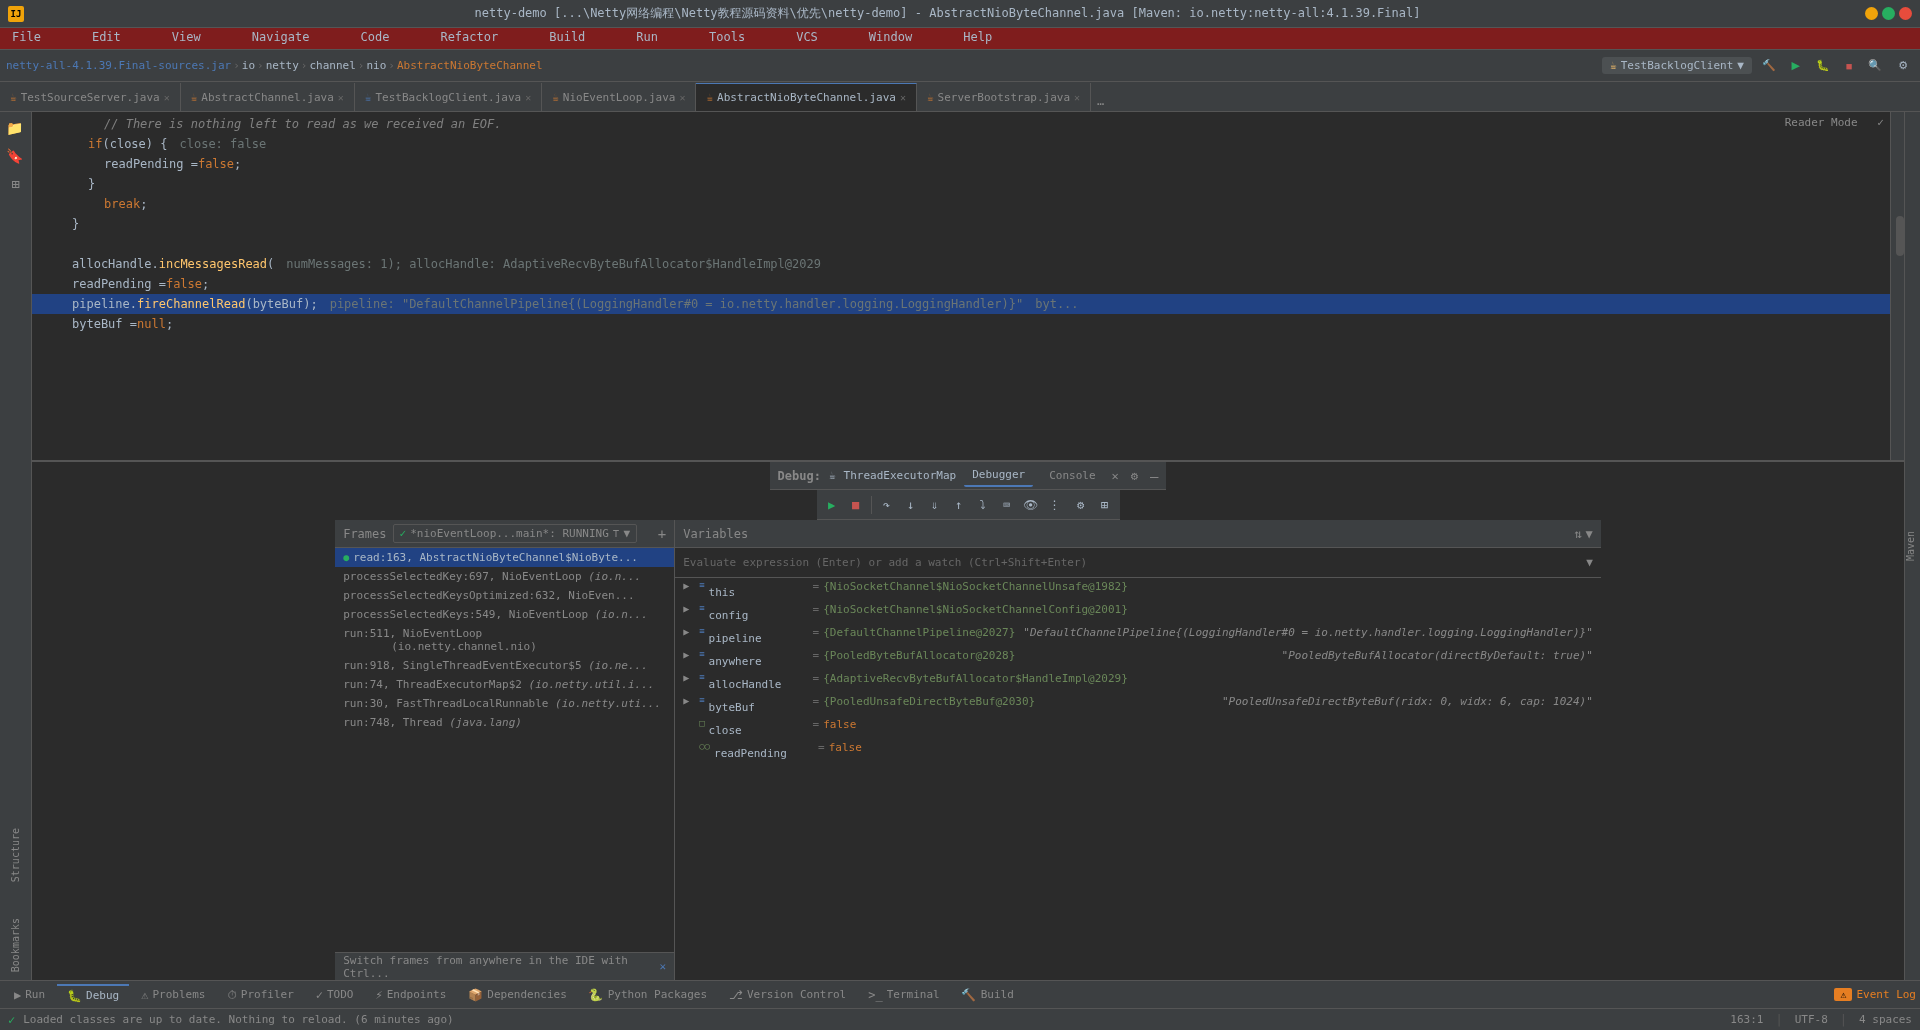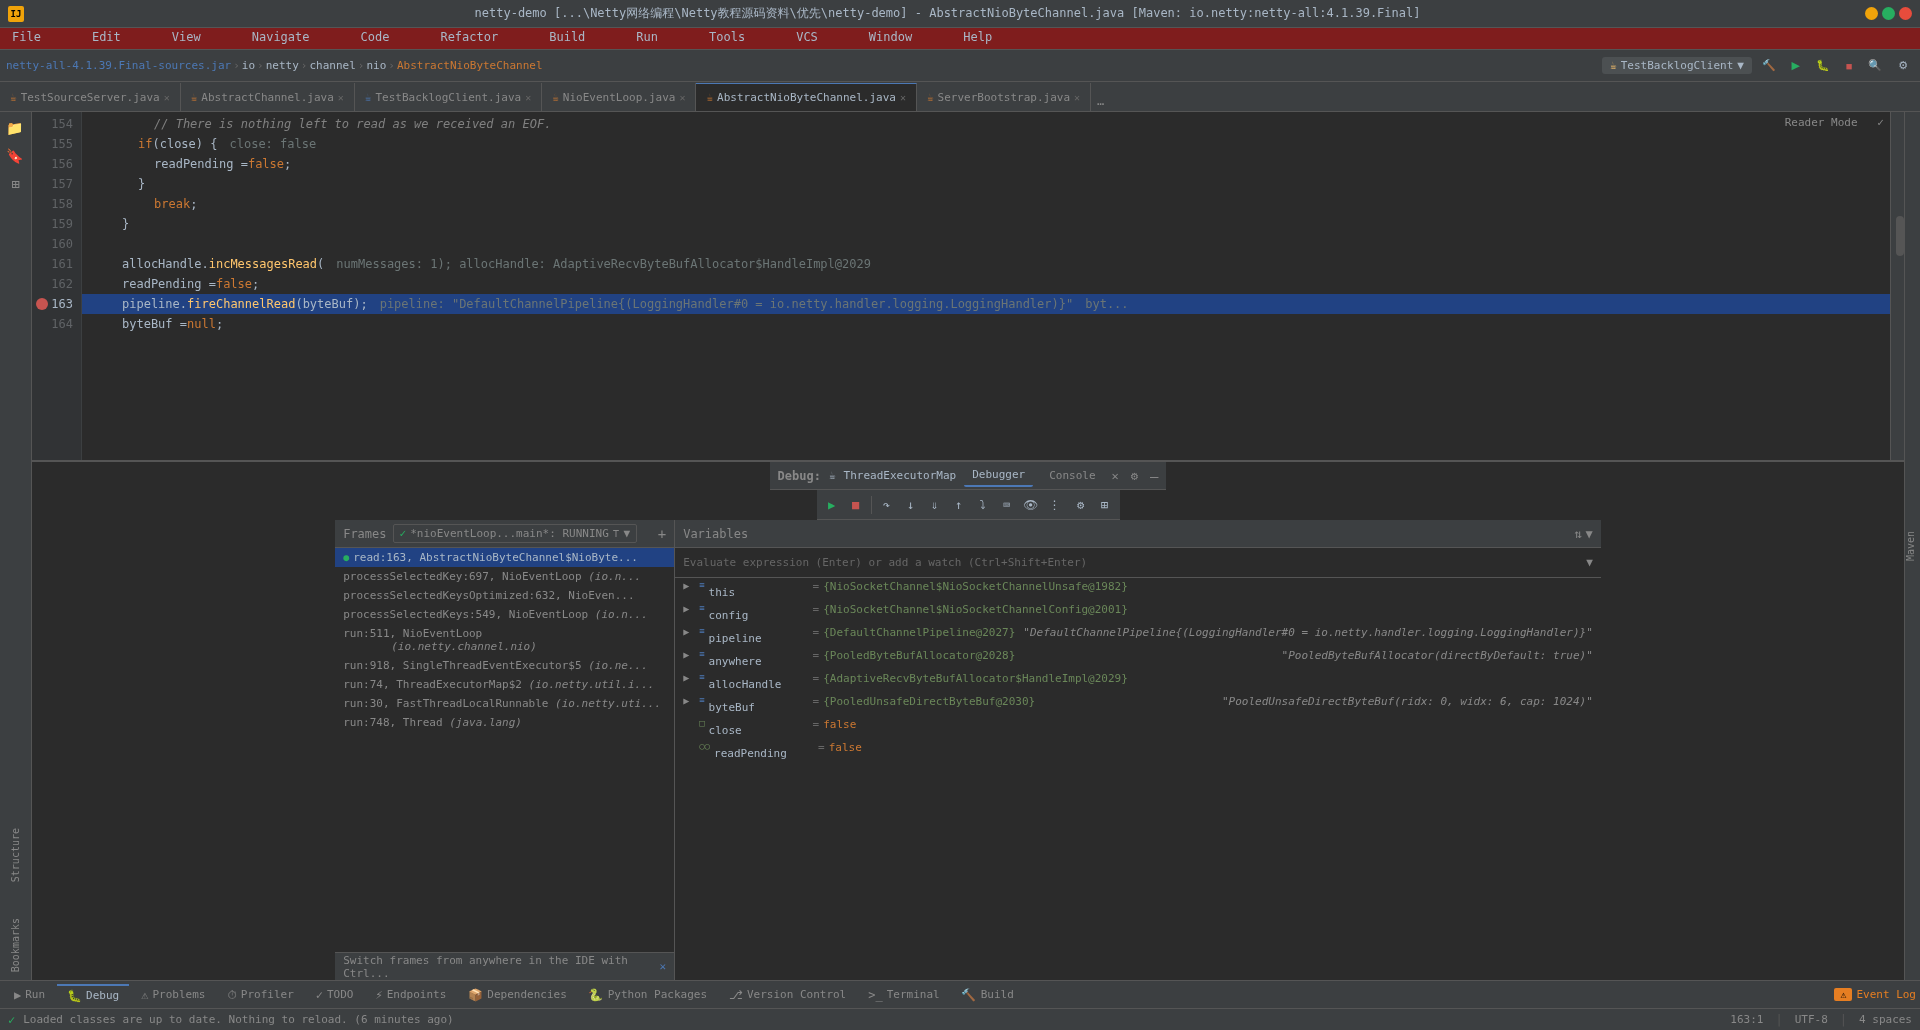--- a/index.html
+++ b/index.html
@@ -541,36 +541,20 @@
     <div class="sidebar-icon">⊞</div>
     <div style="flex:1;"></div>
     <div style="writing-mode:vertical-lr; transform:rotate(180deg); font-size:10px; color:#888; padding:4px 2px; cursor:pointer;">Structure</div>
     <div style="height:20px;"></div>
     <div style="writing-mode:vertical-lr; transform:rotate(180deg); font-size:10px; color:#888; padding:4px 2px; cursor:pointer;">Bookmarks</div>
   </div>
 
   <div id="editor-area">
 
     <div id="code-editor">
-      <div class="gutter">
-        <div class="line-num">154</div>
-        <div class="line-num">155</div>
-        <div class="line-num">156</div>
-        <div class="line-num">157</div>
-        <div class="line-num">158</div>
-        <div class="line-num">159</div>
-        <div class="line-num">160</div>
-        <div class="line-num">161</div>
-        <div class="line-num">162</div>
-        <div class="line-num active" style="position:relative;">
-          <div class="breakpoint"></div>
-          163
-        </div>
-        <div class="line-num">164</div>
-      </div>
       <div class="code-lines">
 
         <div class="code-line">
           <span style="margin-left:64px;"></span>
           <span class="comment">// There is nothing left to read as we received an EOF.</span>
         </div>
 
         <div class="code-line">
           <span style="margin-left:48px;"></span>
           <span class="kw">if</span>
@@ -693,21 +677,21 @@
             <div class="frame-item">
               <span style="font-size:11px; color:#888;">processSelectedKey:697, NioEventLoop <span style="font-style:italic;">(io.n...</span></span>
             </div>
             <div class="frame-item">
               <span style="font-size:11px; color:#888;">processSelectedKeysOptimized:632, NioEven...</span>
             </div>
             <div class="frame-item">
               <span style="font-size:11px; color:#888;">processSelectedKeys:549, NioEventLoop <span style="font-style:italic;">(io.n...</span></span>
             </div>
             <div class="frame-item">
-              <span style="font-size:11px; color:#888;">run:511, NioEventLoop <span style="font-style:italic;margin-left:48px;">(io.netty.channel.nio)</span></span>
+              <span style="font-size:11px; color:#888;">run:511, NioEventLoop <span style="margin-left:48px;">(io.netty.channel.nio)</span></span>
             </div>
             <div class="frame-item">
               <span style="font-size:11px; color:#888;">run:918, SingleThreadEventExecutor$5 <span style="font-style:italic;">(io.ne...</span></span>
             </div>
             <div class="frame-item">
               <span style="font-size:11px; color:#888;">run:74, ThreadExecutorMap$2 <span style="font-style:italic;">(io.netty.util.i...</span></span>
             </div>
             <div class="frame-item">
               <span style="font-size:11px; color:#888;">run:30, FastThreadLocalRunnable <span style="font-style:italic;">(io.netty.uti...</span></span>
             </div>

